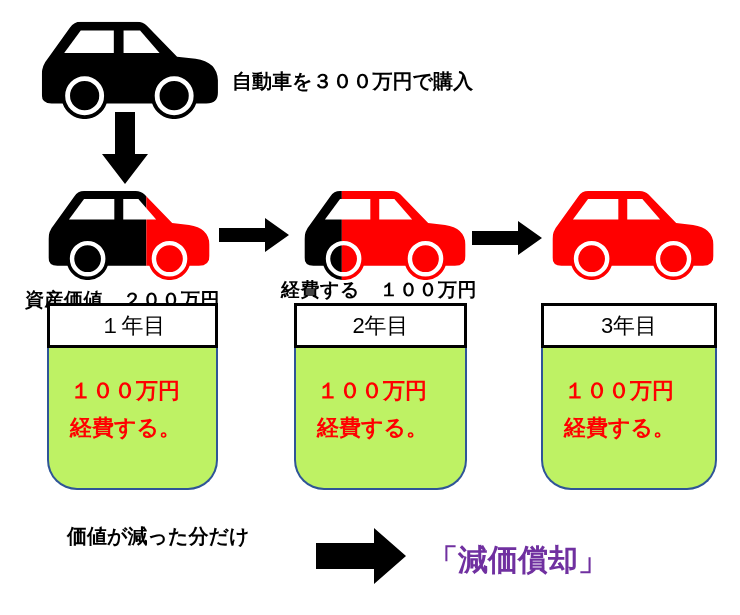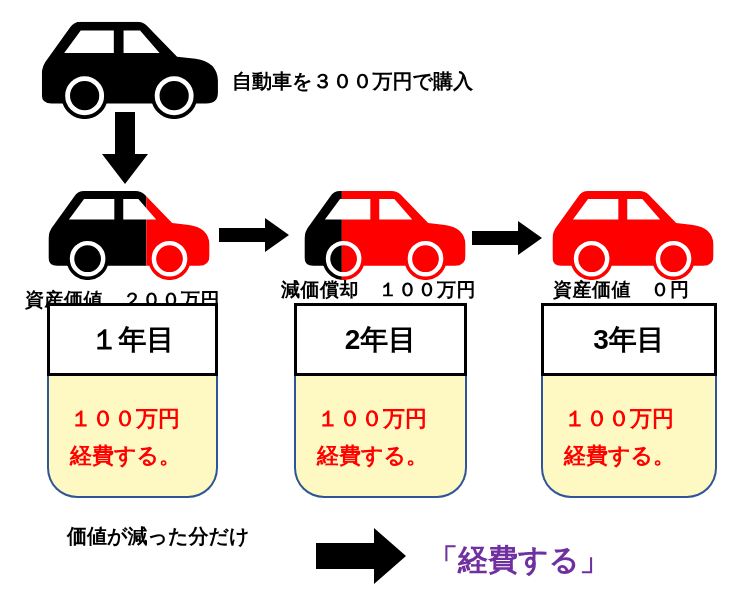--- a/index.html
+++ b/index.html
@@ -16,27 +16,27 @@
   }
   .abs{position:absolute;}
   .caption{
     font-size:20px;font-weight:bold;color:var(--ink-black,#000);white-space:nowrap;
   }
   .asset-label{
     font-size:19px;font-weight:bold;color:var(--ink-black,#000);white-space:nowrap;letter-spacing:0.5px;
   }
   .year-box{position:absolute;top:303px;}
   .year-header{
-    box-sizing:border-box;height:73px;border:3.5px solid var(--ink-black,#000);
+    box-sizing:border-box;height:45px;border:3.5px solid var(--ink-black,#000);
     background:#fff;display:flex;align-items:center;justify-content:center;
-    font-size:28px;font-weight:bold;color:var(--ink-black,#000);
+    font-size:22px;font-weight:normal;color:var(--ink-black,#000);
   }
   .year-body{
-    box-sizing:border-box;height:122px;border:2.5px solid var(--box-blue,#2f5597);border-top:none;
-    border-radius:0 0 30px 30px;background:#fef9c3;
+    box-sizing:border-box;height:142px;border:2.5px solid var(--box-blue,#2f5597);border-top:none;
+    border-radius:0 0 30px 30px;background:#bef264;
     padding:24px 0 0 21px;
   }
   .expense-line{
     font-size:22px;font-weight:bold;color:var(--expense-red,#f00);
     line-height:37px;white-space:nowrap;
   }
   .footer-text{
     font-size:20px;font-weight:bold;color:var(--ink-black,#000);white-space:nowrap;
   }
   .term-text{
@@ -129,22 +129,21 @@
     <g clip-path="url(#cp3)">
       <rect x="0" y="0" width="200" height="112" class="fill-red"></rect>
     </g>
     <polygon points="54,19 88,19 88,42 37,42" fill="#fff"></polygon>
     <polygon points="98,19 115,19 135,42 98,42" fill="#fff"></polygon>
     <circle cx="58" cy="86" r="17.5" fill="none" stroke="#fff" stroke-width="5"></circle>
     <circle cx="150" cy="86" r="17.5" fill="none" stroke="#fff" stroke-width="5"></circle>
   </svg>
 
   <div class="abs asset-label" style="left:25px;top:287px;">資産価値　２００万円</div>
-  <div class="abs asset-label" style="left:281px;top:277px;">減価償却　１００万円</div>
-  <div class="abs asset-label" style="left:553px;top:277px;">資産価値　０円</div>
+  <div class="abs asset-label" style="left:281px;top:277px;">経費する　１００万円</div>
 
   <div class="year-box" style="left:47px;width:171px;">
     <div class="year-header">１年目</div>
     <div class="year-body">
       <div class="expense-line">１００万円</div>
       <div class="expense-line">経費する。</div>
     </div>
   </div>
 
   <div class="year-box" style="left:294px;width:173px;">
@@ -162,15 +161,15 @@
       <div class="expense-line">経費する。</div>
     </div>
   </div>
 
   <div class="abs footer-text" style="left:67px;top:523px;">価値が減った分だけ</div>
 
   <svg class="abs" style="left:316px;top:528px;" width="90" height="56" viewBox="0 0 90 56" aria-hidden="true">
     <polygon points="0,15 58,15 58,0 90,28 58,56 58,41 0,41" class="fill-ink"></polygon>
   </svg>
 
-  <div class="abs term-text" style="left:428px;top:540px;">「経費する」</div>
+  <div class="abs term-text" style="left:428px;top:540px;">「減価償却」</div>
 
 </div>
 
 </body></html>

